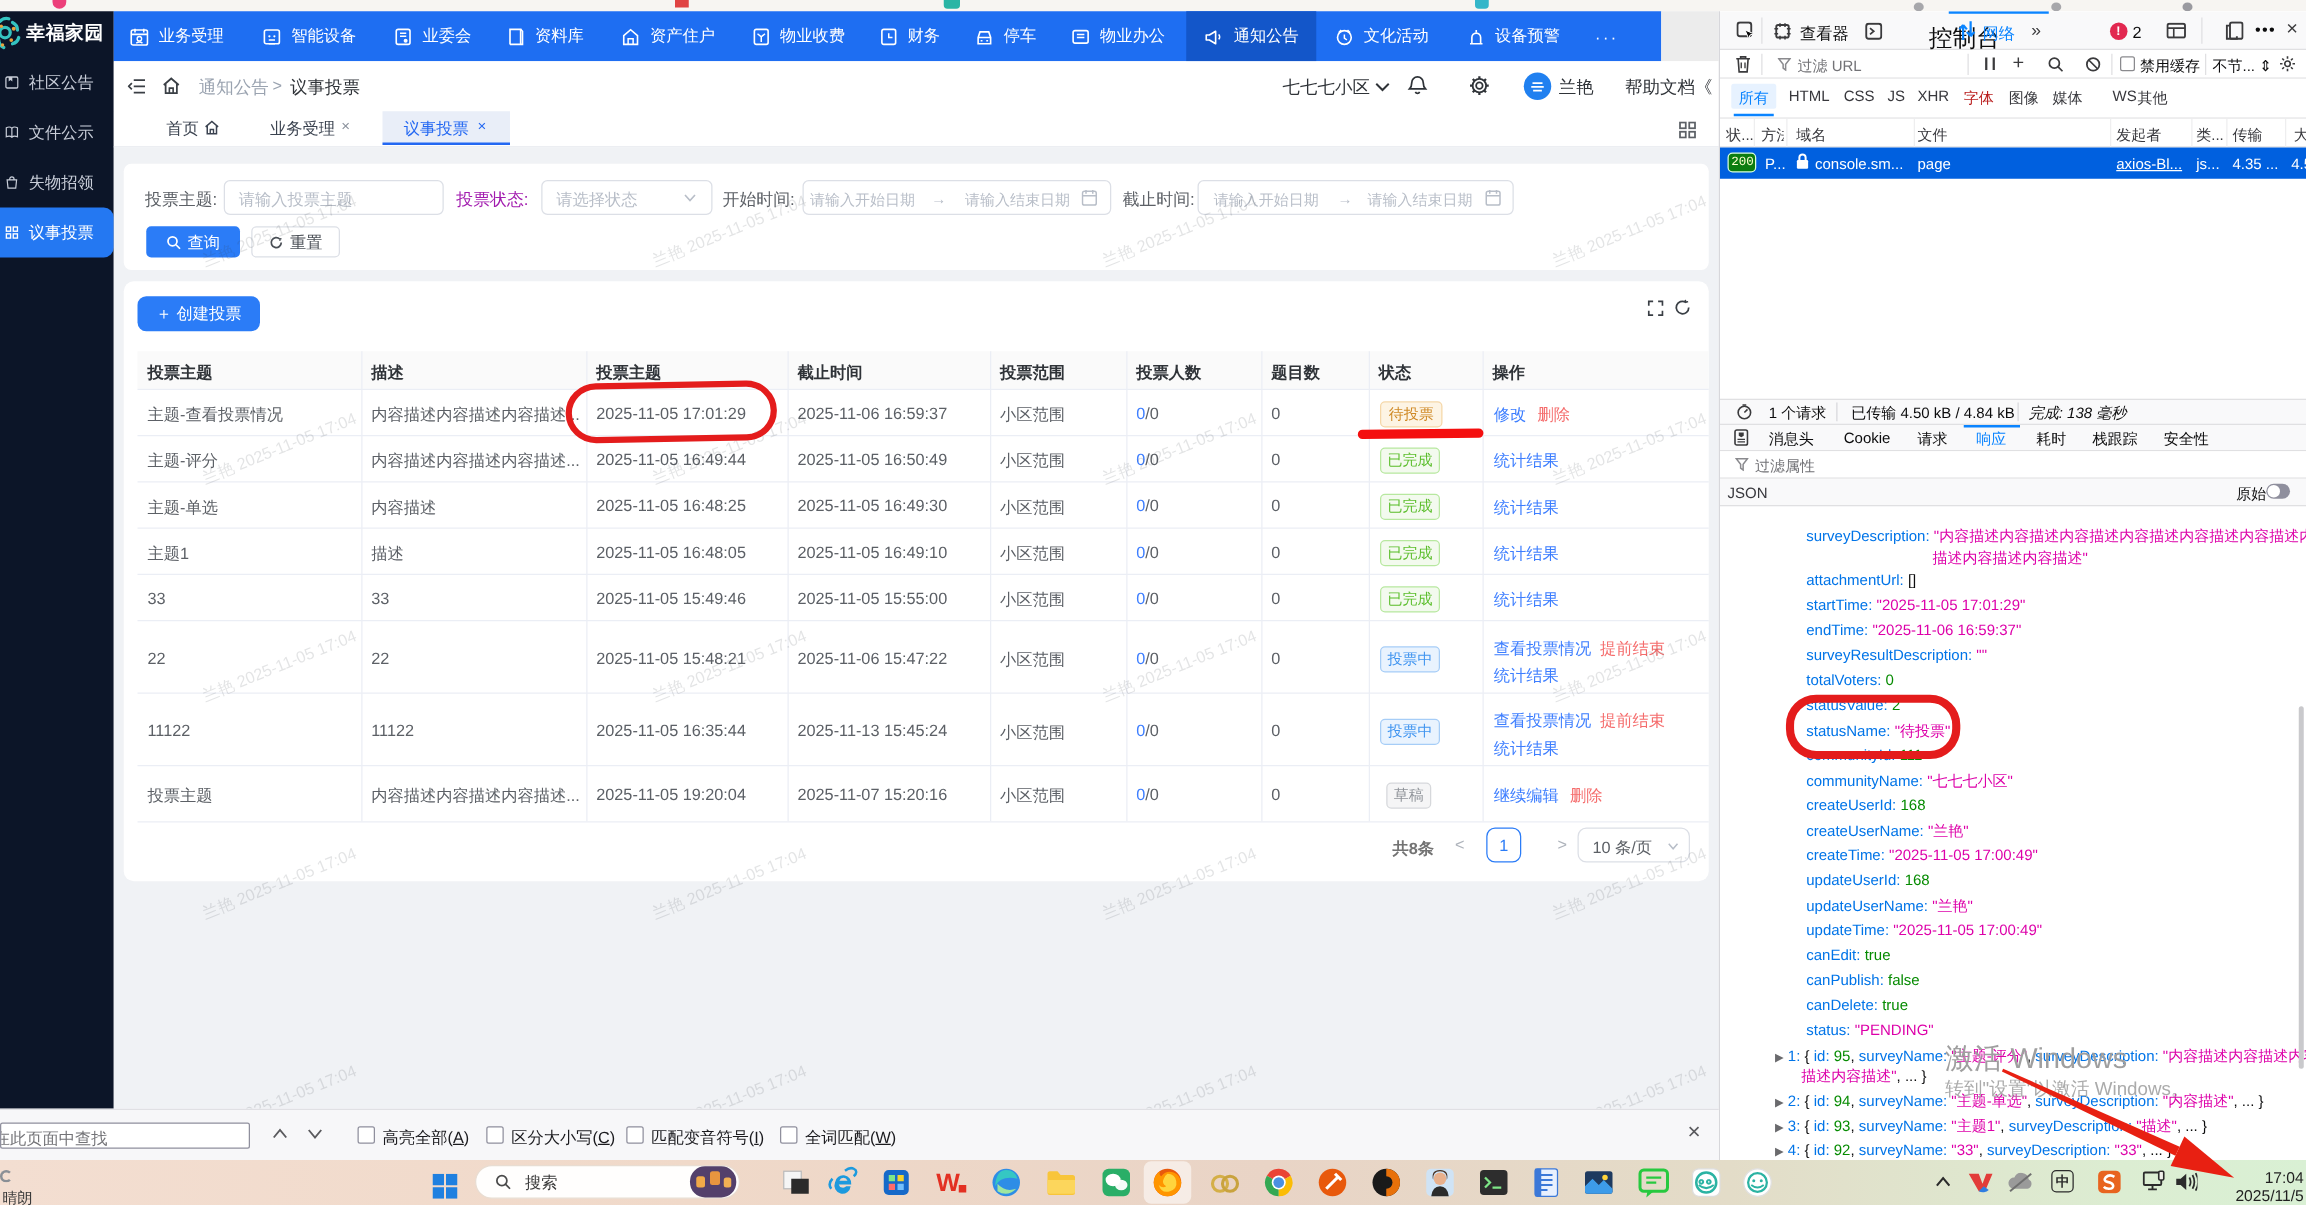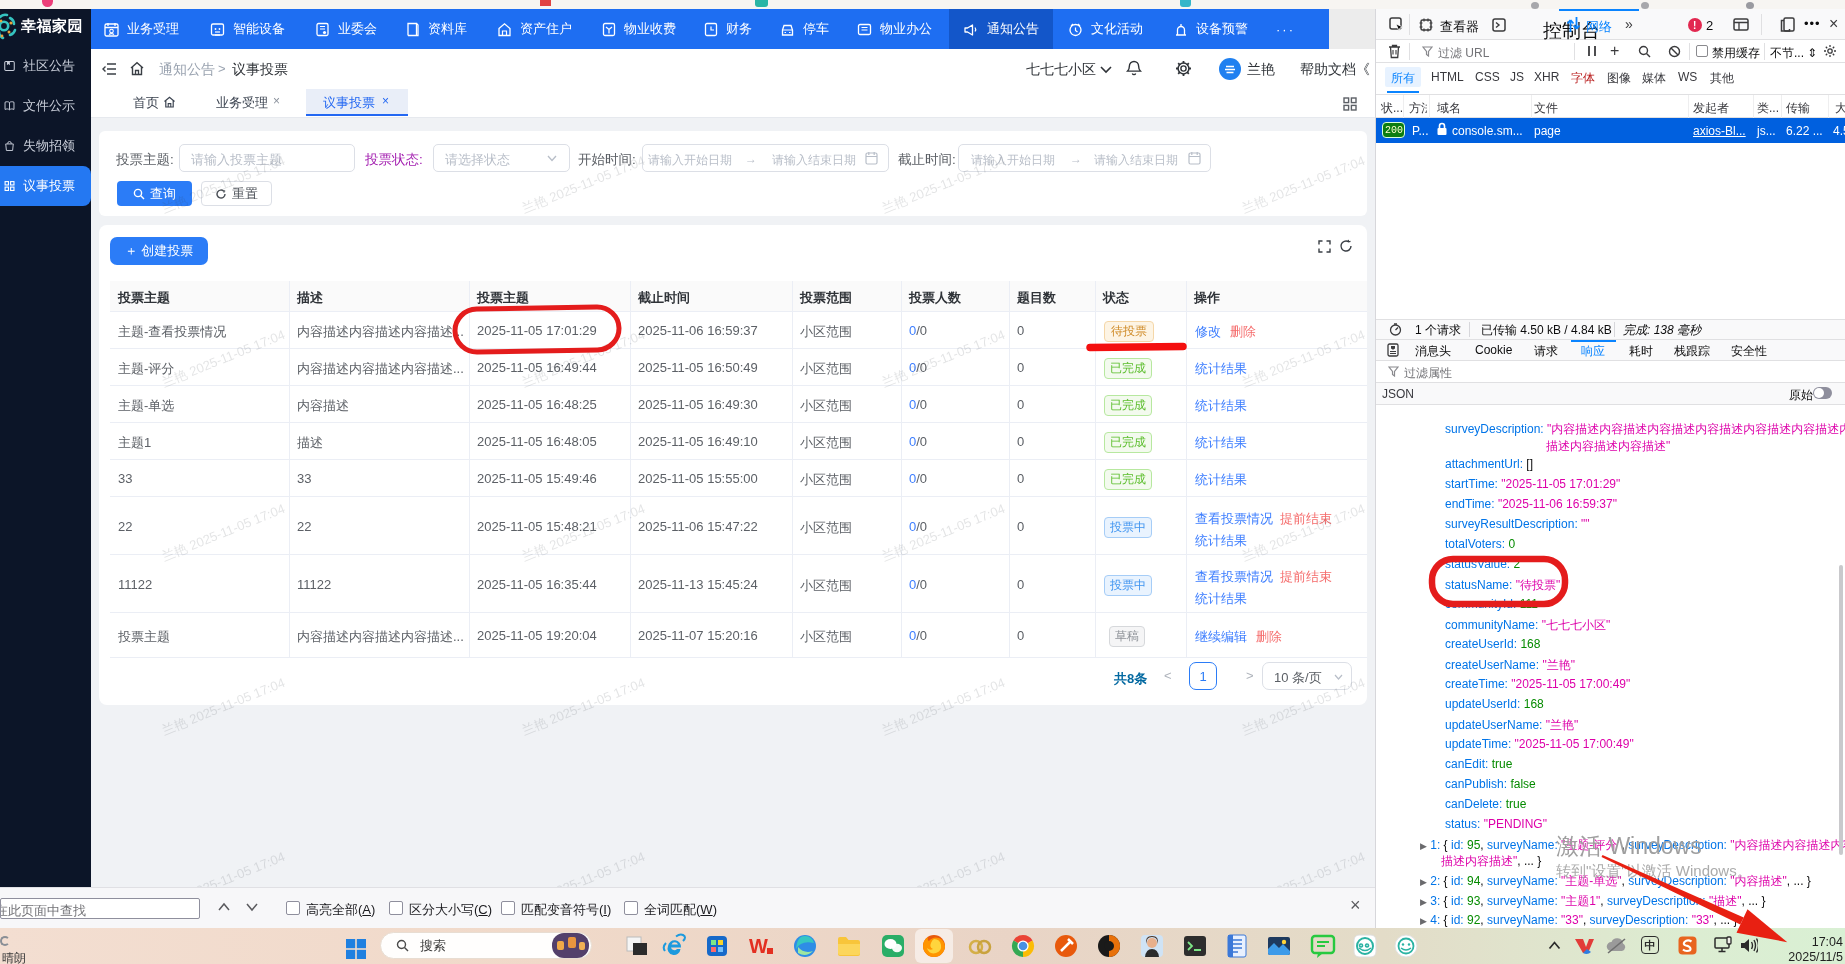--- a/index.html
+++ b/index.html
@@ -371,21 +371,21 @@
     <div class="td" style="left:367px;top:347px;">2025-11-05 19:20:04</div>
     <div class="td" style="left:528px;top:347px;">2025-11-07 15:20:16</div>
     <div class="td" style="left:690px;top:347px;">小区范围</div>
     <div class="td" style="left:799px;top:347px;"><span class="blue">0</span>/0</div>
     <div class="td" style="left:907px;top:347px;">0</div>
     <div class="tag" style="left:999px;top:345px;width:34px;height:19px;color:#8f9399;border-color:#d6d8db;background:#f5f5f6;">草稿</div>
     <div class="td blue" style="left:1085px;top:347px;">继续编辑</div>
         <div class="td red" style="left:1146px;top:347px;">删除</div>
     </div>
 
-    <div class="abs" style="left:1015px;top:445px;font-size:13px;color:#0369a1;font-weight:bold;">共8条</div>
+    <div class="abs" style="left:1015px;top:445px;font-size:13px;color:#737373;font-weight:bold;">共8条</div>
     <div class="abs" style="left:1065px;top:443px;font-size:13px;color:#aeb3bb;">&lt;</div>
     <div class="abs" style="left:1090px;top:437px;width:28px;height:28px;border:1px solid #2b7cf7;border-radius:7px;color:#2b7cf7;font-size:13px;display:flex;align-items:center;justify-content:center;box-sizing:border-box;">1</div>
     <div class="abs" style="left:1147px;top:443px;font-size:13px;color:#aeb3bb;">&gt;</div>
     <div class="abs" style="left:1163px;top:437px;width:90px;height:28px;border:1px solid #dcdfe6;border-radius:7px;box-sizing:border-box;"></div>
     <div class="abs" style="left:1175px;top:444px;font-size:13px;color:#5c6066;">10 条/页</div>
     <svg class="abs" style="left:1235px;top:449px;" width="9" height="6" viewBox="0 0 9 6">
         <path d="M1 1 l3.5 4 3.5 -4" stroke="#b8bec8" stroke-width="1.2" fill="none"></path>
       </svg>
   </div>
 </div>
@@ -489,21 +489,21 @@
   <div class="abs" style="left:9px;top:58px;width:36px;height:20px;background:#e7f2ff;border-radius:2px;"></div>
   <div class="abs" style="left:11px;top:82px;width:32px;height:2px;background:#0a84ff;"></div>
   <div class="dt" style="left:15px;top:61px;color:#0a84ff;">所有</div>
   <div class="dt" style="left:55px;top:61px;color:#38383d;">HTML</div>
   <div class="dt" style="left:99px;top:61px;color:#38383d;">CSS</div>
   <div class="dt" style="left:134px;top:61px;color:#38383d;">JS</div>
   <div class="dt" style="left:158px;top:61px;color:#38383d;">XHR</div>
   <div class="dt" style="left:195px;top:61px;color:#b91c1c;">字体</div>
   <div class="dt" style="left:231px;top:61px;color:#38383d;">图像</div>
   <div class="dt" style="left:266px;top:61px;color:#38383d;">媒体</div>
-  <div class="dt" style="left:302px;top:61px;color:#38383d;">WS</div>
+  <div class="dt" style="left:314px;top:61px;color:#38383d;">WS</div>
   <div class="dt" style="left:334px;top:61px;color:#38383d;">其他</div>
 
   <div class="abs" style="left:0;top:86px;width:470px;height:23px;background:#fff;border-bottom:1px solid #e0e0e2;box-sizing:border-box;"></div>
   <div class="abs" style="left:27px;top:86px;width:1px;height:23px;background:#eeeeef;"></div>
   <div class="abs" style="left:53px;top:86px;width:1px;height:23px;background:#eeeeef;"></div>
   <div class="abs" style="left:155px;top:86px;width:1px;height:23px;background:#eeeeef;"></div>
   <div class="abs" style="left:312px;top:86px;width:1px;height:23px;background:#eeeeef;"></div>
   <div class="abs" style="left:377px;top:86px;width:1px;height:23px;background:#eeeeef;"></div>
   <div class="abs" style="left:405px;top:86px;width:1px;height:23px;background:#eeeeef;"></div>
   <div class="abs" style="left:452px;top:86px;width:1px;height:23px;background:#eeeeef;"></div>
@@ -521,21 +521,21 @@
   <div class="abs" style="left:9px;top:116px;font-size:10px;color:#ffffcf;font-family:'Liberation Mono',monospace;">200</div>
   <div class="dt" style="left:36px;top:115px;color:#fff;">P...</div>
   <svg class="abs" style="left:60px;top:113px;" width="12" height="14" viewBox="0 0 12 14">
       <rect x="1.5" y="6" width="9" height="7" rx="1" fill="#fff"></rect>
       <path d="M3.5 6 V4 a2.5 2.5 0 0 1 5 0 v2" fill="none" stroke="#fff" stroke-width="1.6"></path>
     </svg>
   <div class="dt" style="left:76px;top:115px;color:#fff;">console.sm...</div>
   <div class="dt" style="left:158px;top:115px;color:#fff;">page</div>
   <div class="dt" style="left:317px;top:115px;color:#fff;text-decoration:underline;">axios-Bl...</div>
   <div class="dt" style="left:381px;top:115px;color:#fff;">js...</div>
-  <div class="dt" style="left:410px;top:115px;color:#fff;">6.22 ...</div>
+  <div class="dt" style="left:410px;top:115px;color:#fff;">4.35 ...</div>
   <div class="dt" style="left:457px;top:115px;color:#fff;">4.5</div>
 
   <div class="abs" style="left:0;top:310px;width:470px;height:21px;background:#f9f9fa;border-top:1px solid #e0e0e2;border-bottom:1px solid #e0e0e2;box-sizing:border-box;"></div>
   <svg class="abs" style="left:13px;top:314px;" width="13" height="13" viewBox="0 0 13 13">
       <circle cx="6.5" cy="7" r="5" fill="none" stroke="#3b3b3d" stroke-width="1.3"></circle>
       <path d="M6.5 7 L9 4.5 M5 1 h3" stroke="#3b3b3d" stroke-width="1.3"></path>
     </svg>
   <div class="dt" style="left:39px;top:313px;">1 个请求</div>
   <div class="abs" style="left:93px;top:313px;width:1px;height:15px;background:#d7d7db;"></div>
   <div class="dt" style="left:105px;top:313px;">已传输 4.50 kB / 4.84 kB</div>

